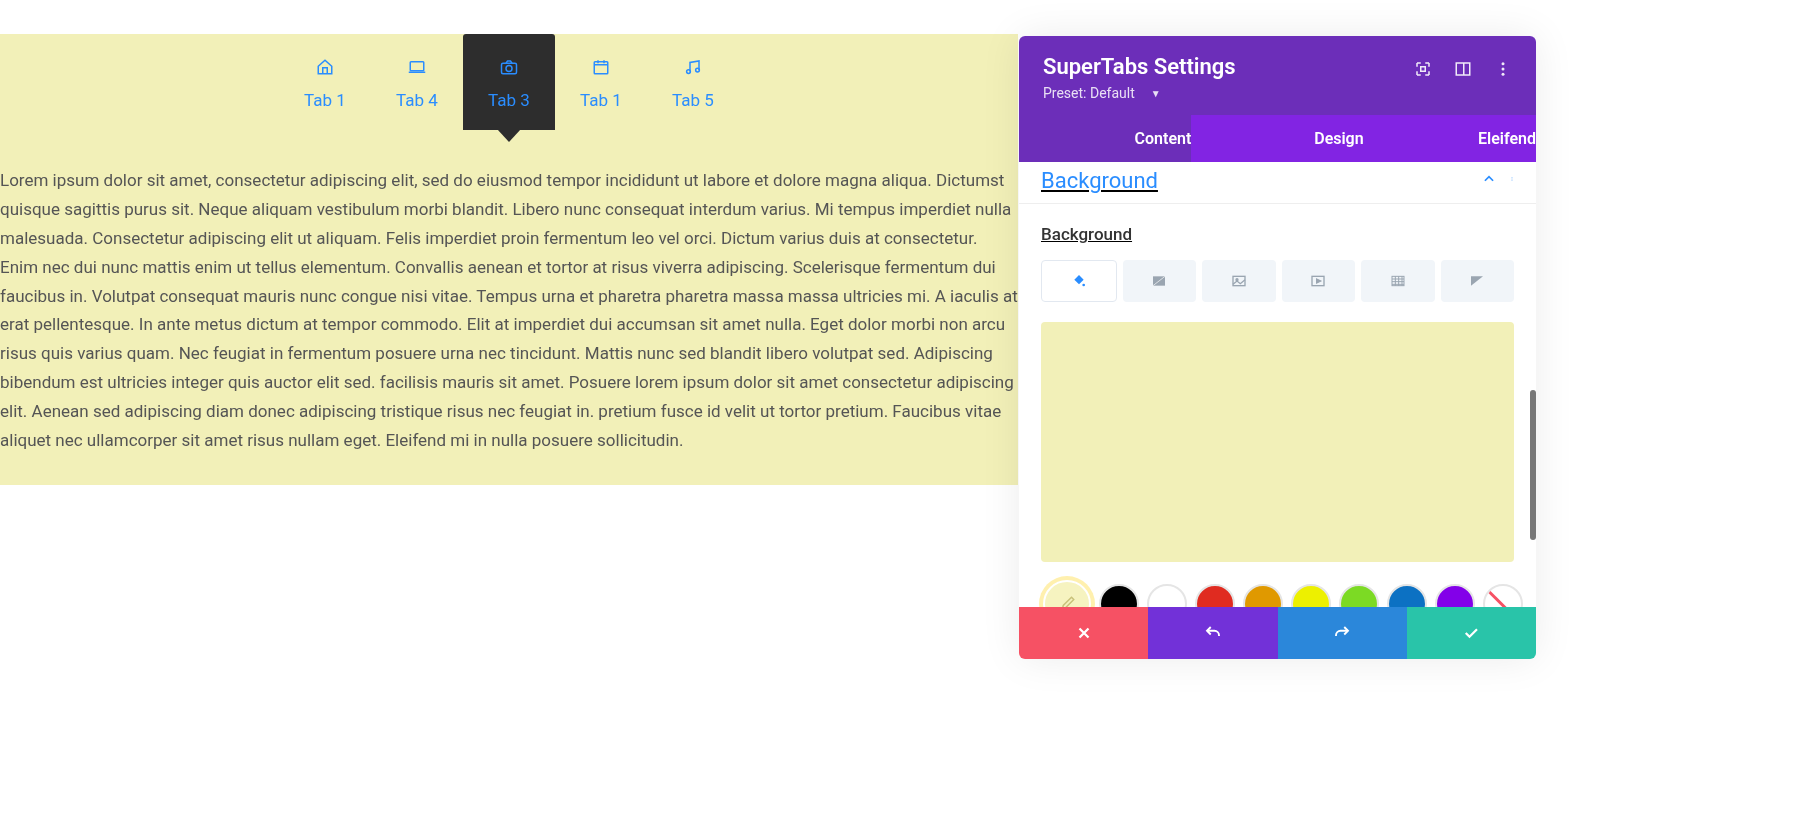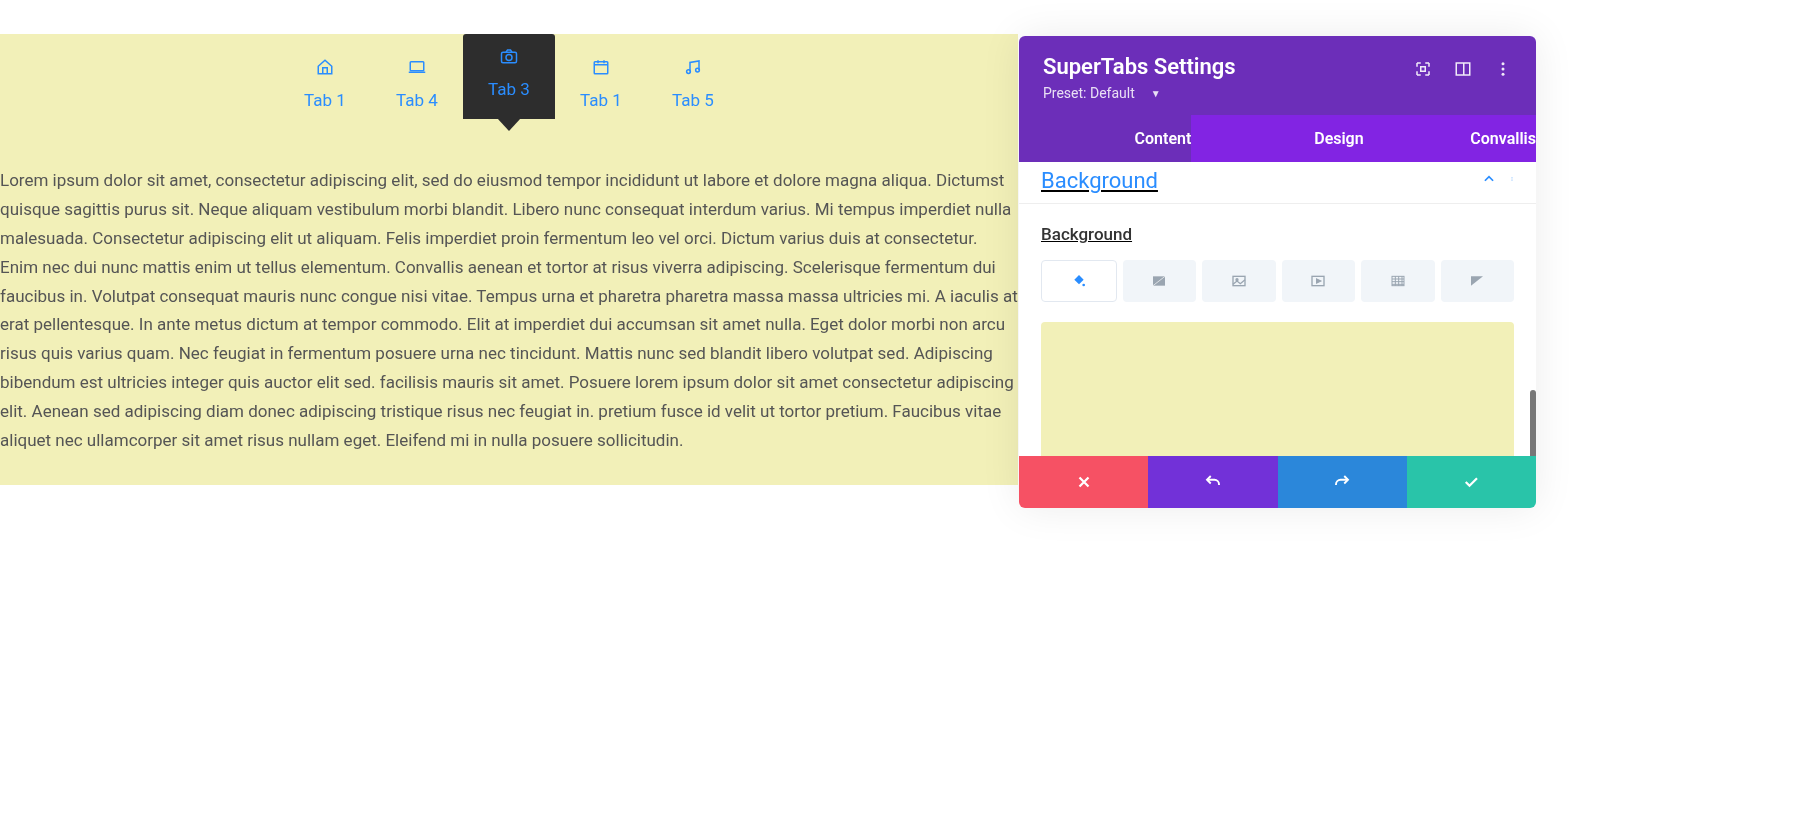--- a/index.html
+++ b/index.html
@@ -50,21 +50,21 @@
     margin-bottom: 14px;
     display: flex;
     align-items: center;
     justify-content: center;
   }
 
   .tab-item.active {
     background: #2d2d2d;
     border-radius: 3px 3px 0 0;
     margin-top: -14px;
-    padding-top: 13px;
+    padding-top: 24px;
     color: #2a8dff;
   }
 
   .tab-item.active::after {
     content: '';
     position: absolute;
     bottom: -12px;
     left: 50%;
     transform: translateX(-50%);
     width: 0; height: 0;
@@ -80,21 +80,21 @@
     line-height: 1.7;
     color: #555;
   }
 
   
   .panel {
     position: absolute;
     right: 264px;
     top: 36px;
     width: 517px;
-    height: 472px;
+    height: 623px;
     background: #fff;
     border-radius: 6px;
     box-shadow: 0 0 40px rgba(0,0,0,0.08);
     display: flex;
     flex-direction: column;
     overflow: hidden;
   }
 
   .panel-header {
     background: #6c2eb9;
@@ -331,21 +331,21 @@
             <circle cx="12" cy="12" r="2"></circle>
             <circle cx="12" cy="19" r="2"></circle>
           </svg>
       </span>
     </div>
   </div>
 
   <div class="panel-tabs">
     <div class="panel-tab active">Content</div>
     <div class="panel-tab">Design</div>
-    <div class="panel-tab">Convallis</div>
+    <div class="panel-tab">Eleifend</div>
   </div>
 
   <div class="panel-body">
     <div class="section-head">
       <span class="section-title">Background</span>
       <div class="section-head-icons">
         <span>
           <svg width="14" height="14" viewBox="0 0 24 24" fill="none" stroke="#2a8dff" stroke-width="3">
               <path d="M5 15 L12 8 L19 15"></path>
             </svg>

